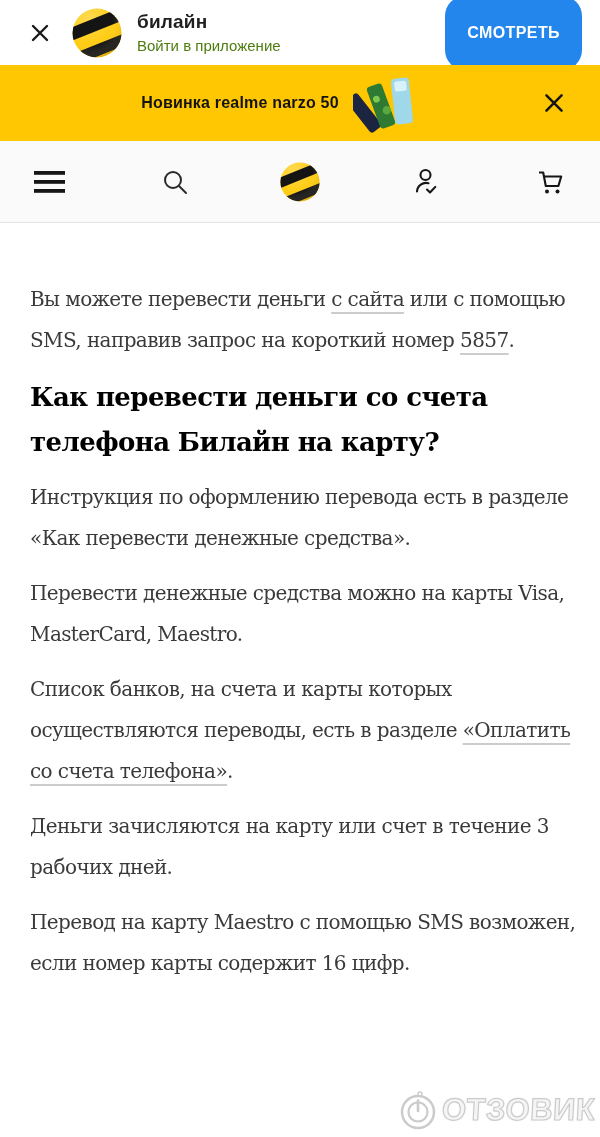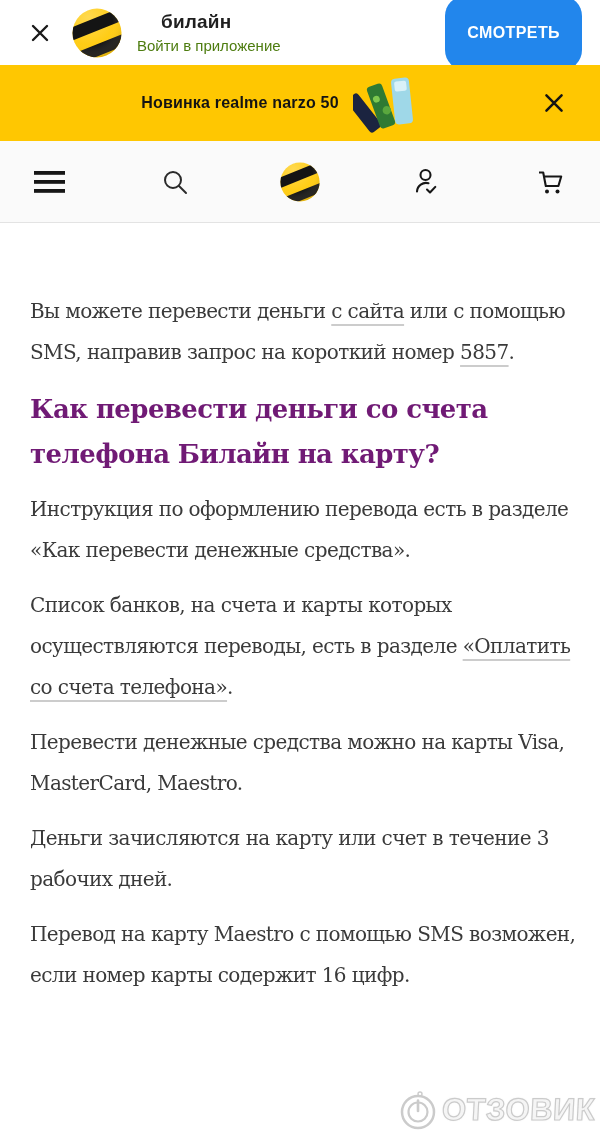--- a/index.html
+++ b/index.html
@@ -6,40 +6,40 @@
   body { background:#888; }
   .page {
     width:600px; height:1137px; position:relative; background:#ffffff;
     overflow:hidden; font-family:"Liberation Sans", sans-serif; margin:0 auto;
   }
   
   .app-banner { height:65px; display:flex; align-items:center; padding:0 18px 0 26px; background:#fff; }
   .xbtn { width:28px; height:28px; display:flex; align-items:center; justify-content:center; cursor:pointer; flex:0 0 auto; }
   .logo-lg { width:50px; height:50px; margin:0 15px 0 18px; flex:0 0 auto; }
   .app-titles { flex:1 1 auto; min-width:0; }
-  .app-brand { font-size:19px; font-weight:bold; color:#1f1f1f; letter-spacing:.2px;margin-left:24px; }
+  .app-brand { font-size:19px; font-weight:bold; color:#1f1f1f; letter-spacing:.2px; }
   .app-sub { font-size:15px; color:#4d7c0f; margin-top:4px; }
   .cta-btn { background:#2286ec; color:#fff; font-weight:bold; font-size:16px;
     font-family:"Liberation Sans",sans-serif; border:none; border-radius:20px;
     padding:28px 22px; letter-spacing:.4px; cursor:pointer; flex:0 0 auto; }
   
   .promo { height:76px; background:#ffc701; display:flex; align-items:center; justify-content:center; position:relative; }
   .promo-inner { display:flex; align-items:center; gap:14px; margin-right:40px; }
   .promo-text { font-size:16px; font-weight:bold; color:#141414; letter-spacing:.2px; }
   .promo-close { position:absolute; right:32px; top:50%; transform:translateY(-50%); }
   
   .navbar { height:82px; background:#fafafa; border-bottom:1px solid #e3e3e3;
     display:flex; align-items:center; justify-content:space-between; padding:0 29px; }
   .nav-item { width:40px; height:40px; display:flex; align-items:center; justify-content:center; cursor:pointer; }
   .logo-nav { width:40px; height:40px; }
   
   .content { padding:56px 30px 0 30px; font-family:"DejaVu Serif", serif; color:#3a3a3a; }
-  .content p { font-size:20px; line-height:41px; letter-spacing:-0.6px; margin:12px 0 14px; white-space:pre; }
+  .content p { font-size:20px; line-height:41px; letter-spacing:-0.6px; margin:0 0 14px; white-space:pre; }
   .content h2 { font-size:26px; line-height:45px; letter-spacing:-0.6px; font-weight:bold;
-    color:#701a75; margin:0 0 12px; white-space:pre; }
+    color:#000000; margin:0 0 12px; white-space:pre; }
   .content a { color:inherit; text-decoration:underline; text-decoration-color:#cccccc;
     text-decoration-thickness:2px; text-underline-offset:6px; cursor:pointer; }
   
   .watermark { position:absolute; right:5px; bottom:5px; display:flex; align-items:center; gap:2px; opacity:.9; pointer-events:none; }
   .wm-text { font-family:"Liberation Sans",sans-serif; font-weight:bold; font-size:31px;
     letter-spacing:.5px; color:rgba(255,255,255,.55); -webkit-text-stroke:1.2px #c6c6c6;
     text-shadow:0 0 2px rgba(180,180,180,.35); transform:skewX(-3deg); }
   svg.icon { display:block; }
 </style>
 </head>
@@ -151,26 +151,26 @@
     <p><span>Вы можете перевести деньги </span><a>с сайта</a><span> или с помощью
 SMS, направив запрос на короткий номер </span><a>5857</a><span>.</span></p>
 
     <h2>Как перевести деньги со счета
 телефона Билайн на карту?</h2>
 
     <p>Инструкция по оформлению перевода есть в разделе
 «Как перевести денежные средства».</p>
 
 
+    <p>Перевести денежные средства можно на карты Visa,
+MasterCard, Maestro.</p>
+
     <p><span>Список банков, на счета и карты которых
 осуществляются переводы, есть в разделе </span><a>«Оплатить
 со счета телефона»</a><span>.</span></p>
-
-    <p>Перевести денежные средства можно на карты Visa,
-MasterCard, Maestro.</p>
 
     <p>Деньги зачисляются на карту или счет в течение 3
 рабочих дней.</p>
 
     <p>Перевод на карту Maestro с помощью SMS возможен,
 если номер карты содержит 16 цифр.</p>
   </div>
 
   <div class="watermark">
     <svg class="icon" width="44" height="44" viewBox="0 0 44 44">

